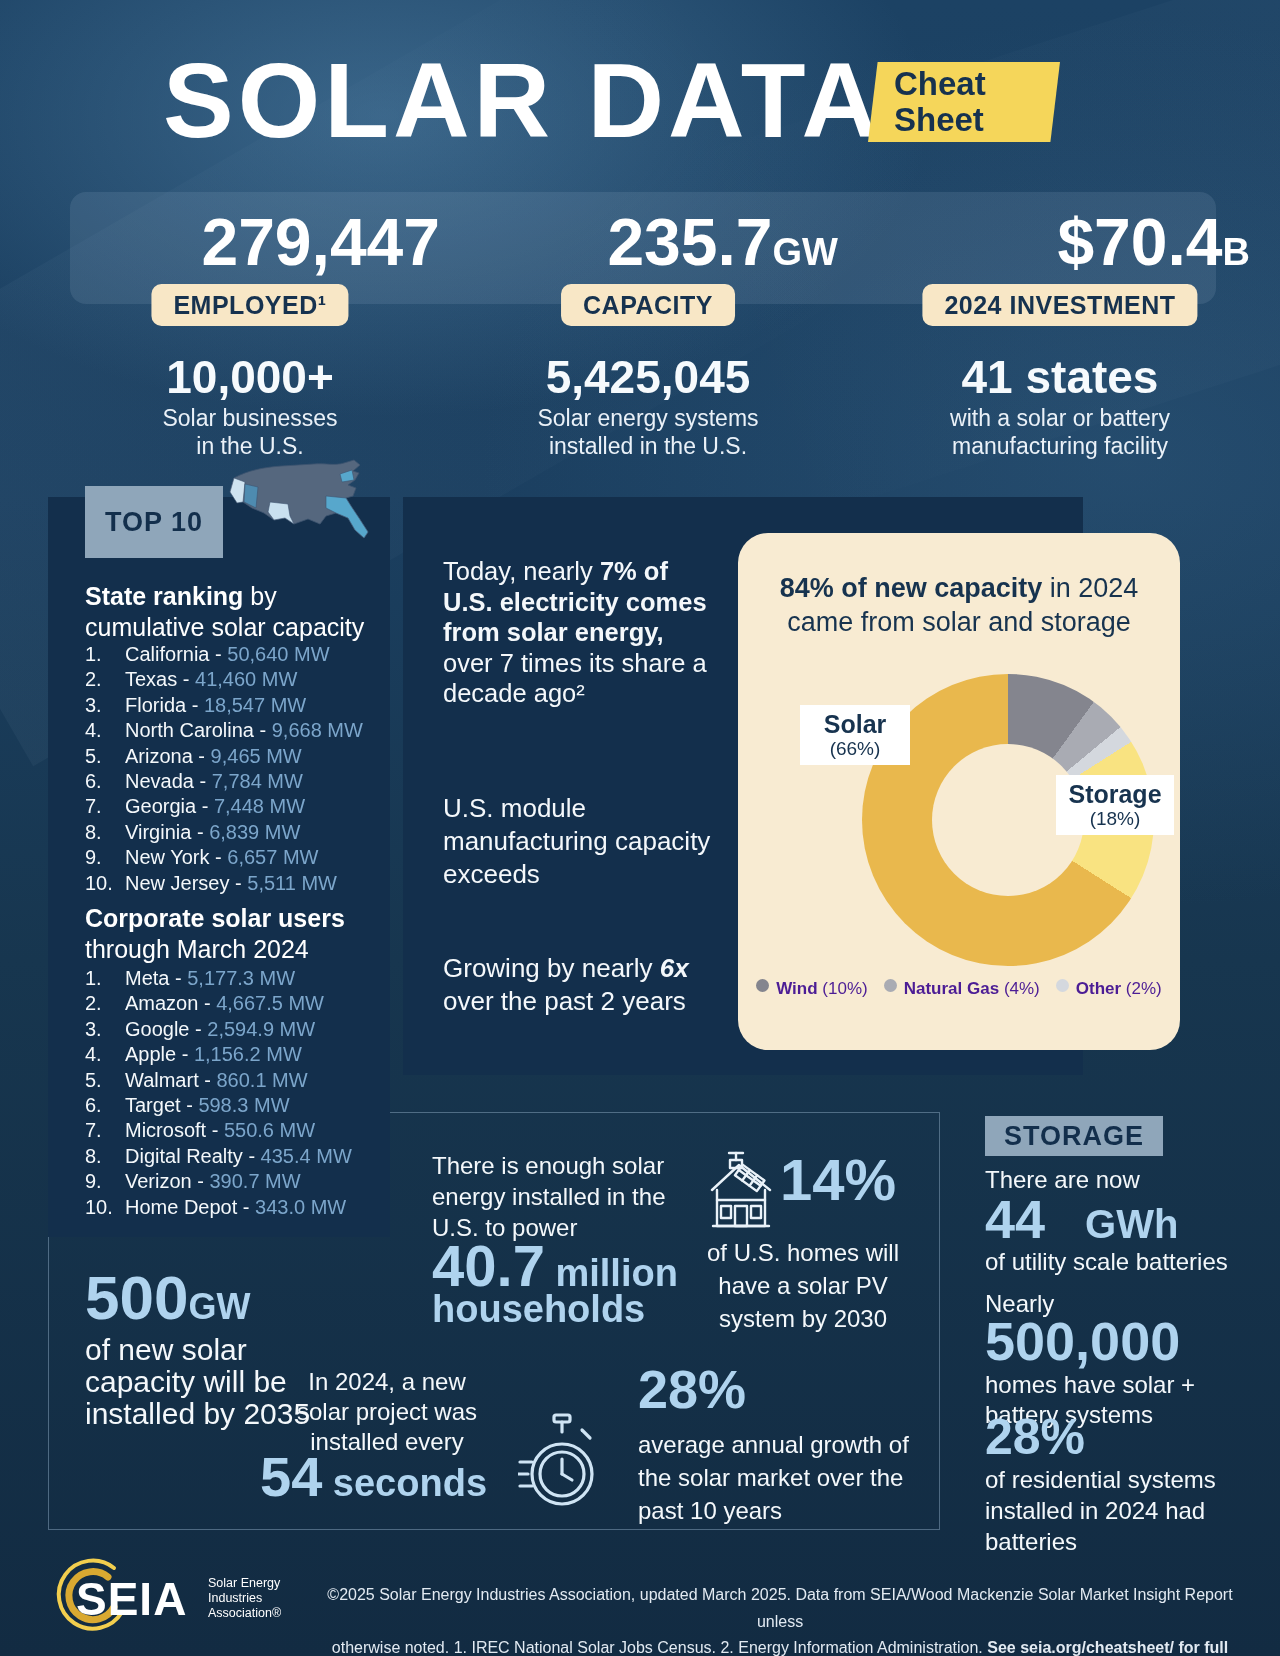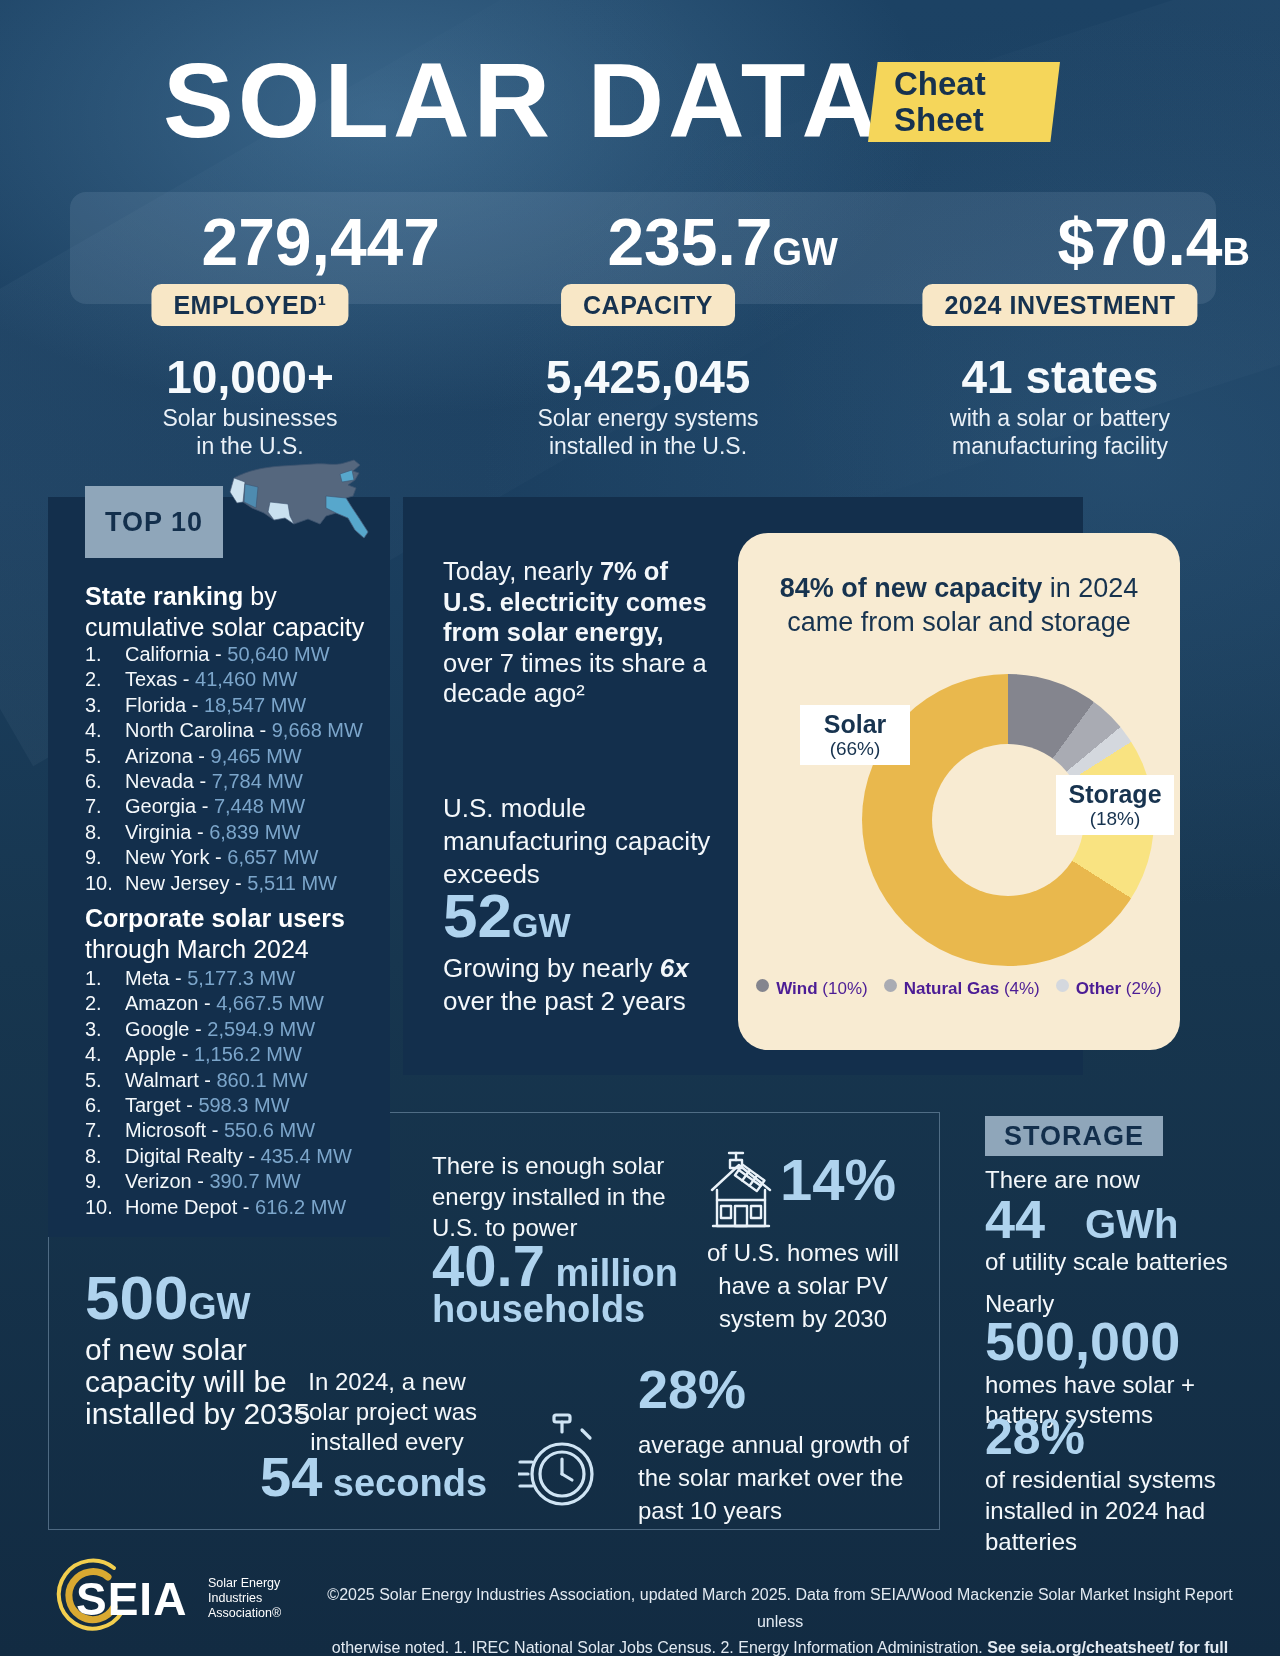--- a/index.html
+++ b/index.html
@@ -204,31 +204,28 @@
   <div class="abs rank-list2">
     <div class="lrow"><span class="rk">1.</span><span>Meta</span><span> - </span><span class="val">5,177.3 MW</span></div>
     <div class="lrow"><span class="rk">2.</span><span>Amazon</span><span> - </span><span class="val">4,667.5 MW</span></div>
     <div class="lrow"><span class="rk">3.</span><span>Google</span><span> - </span><span class="val">2,594.9 MW</span></div>
     <div class="lrow"><span class="rk">4.</span><span>Apple</span><span> - </span><span class="val">1,156.2 MW</span></div>
     <div class="lrow"><span class="rk">5.</span><span>Walmart</span><span> - </span><span class="val">860.1 MW</span></div>
     <div class="lrow"><span class="rk">6.</span><span>Target</span><span> - </span><span class="val">598.3 MW</span></div>
     <div class="lrow"><span class="rk">7.</span><span>Microsoft</span><span> - </span><span class="val">550.6 MW</span></div>
     <div class="lrow"><span class="rk">8.</span><span>Digital Realty</span><span> - </span><span class="val">435.4 MW</span></div>
     <div class="lrow"><span class="rk">9.</span><span>Verizon</span><span> - </span><span class="val">390.7 MW</span></div>
-    <div class="lrow"><span class="rk">10.</span><span>Home Depot</span><span> - </span><span class="val">616.2 MW</span></div>
+    <div class="lrow"><span class="rk">10.</span><span>Home Depot</span><span> - </span><span class="val">343.0 MW</span></div>
   </div>
 
   <div class="abs mid-panel"></div>
   <div class="abs elec-p1">
     <span>Today, nearly </span><b>7% of U.S. electricity comes from solar energy,</b><span> over 7 times its share a decade ago²</span>
   </div>
   <div class="abs elec-p2">U.S. module manufacturing capacity exceeds</div>
-  <div class="abs elec-52 bigline">
-    <span class="v">52</span><span class="u">GW</span>
-  </div>
   <div class="abs elec-p3">
     <span>Growing by nearly </span><b><i>6x</i></b><span> over the past 2 years</span>
   </div>
 
   <div class="abs cream-panel">
     <div class="donut-title">
       <div><b>84% of new capacity</b><span> in 2024</span></div>
       <div>came from solar and storage</div>
     </div>
     <div class="donut" style="background: conic-gradient(rgb(132, 133, 142) 0deg, rgb(132, 133, 142) 36deg, rgb(169, 171, 179) 36deg, rgb(169, 171, 179) 50.4deg, rgb(212, 216, 222) 50.4deg, rgb(212, 216, 222) 57.6deg, rgb(249, 227, 129) 57.6deg, rgb(249, 227, 129) 122.4deg, rgb(233, 184, 77) 122.4deg, rgb(233, 184, 77) 360deg);">

